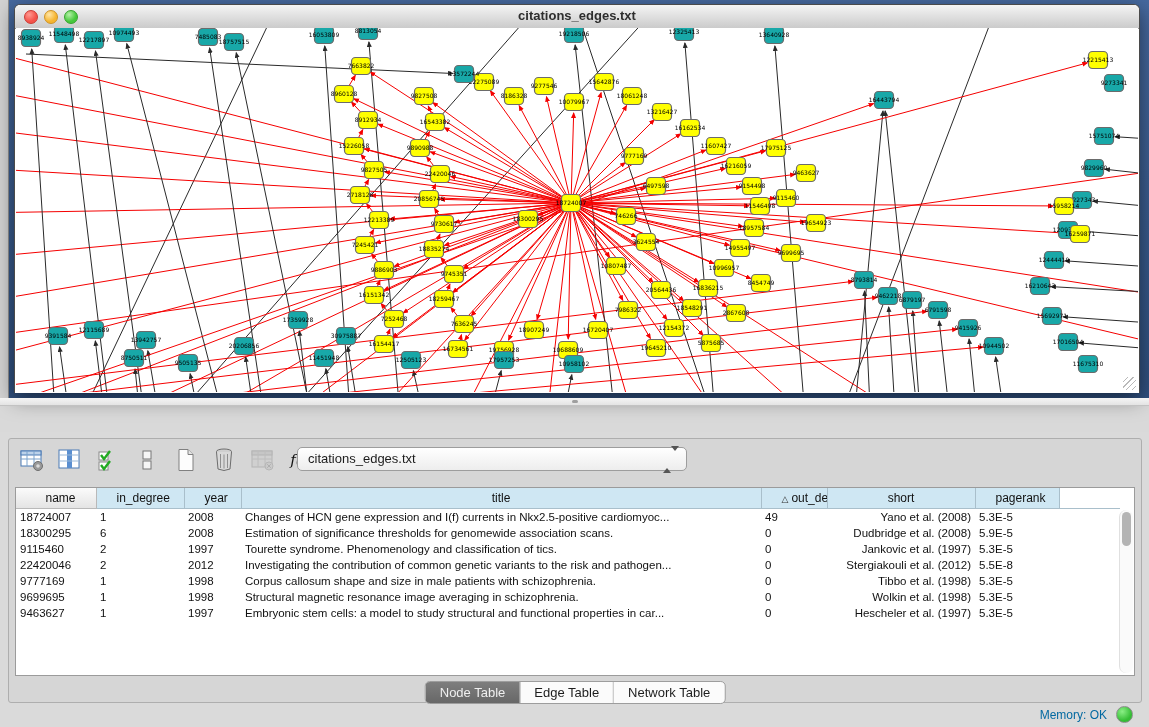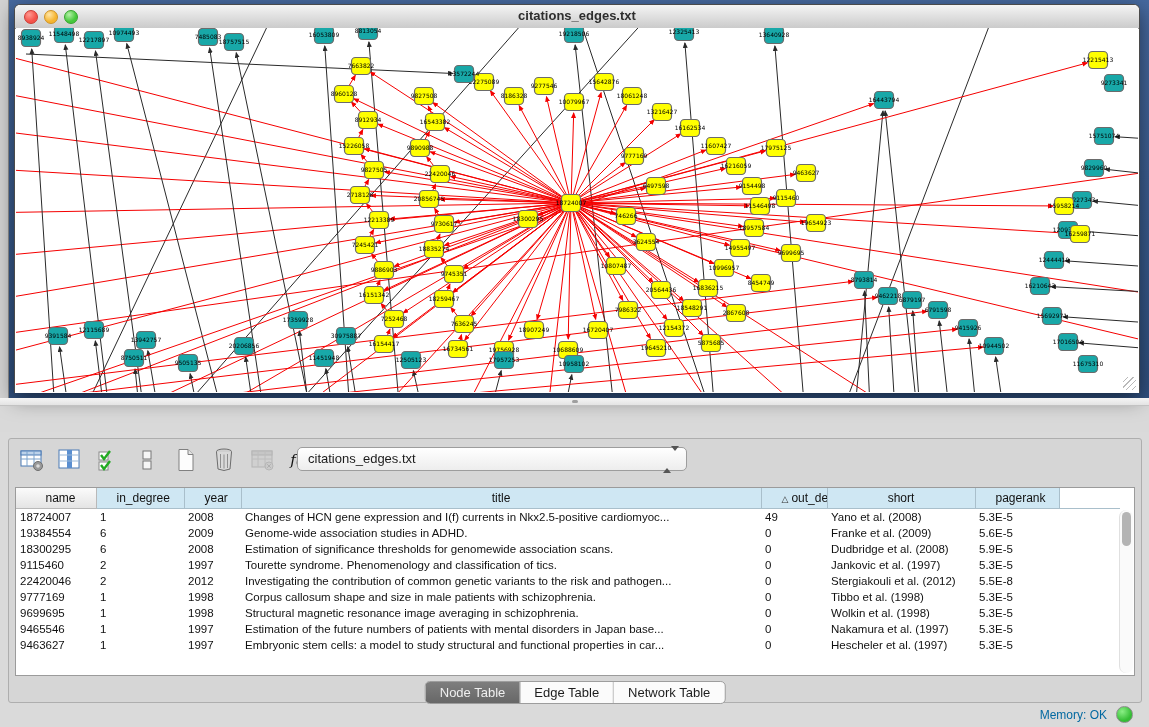--- a/index.html
+++ b/index.html
@@ -67,21 +67,21 @@
   table#datatable{border-collapse:collapse;table-layout:fixed;width:1104px;font-size:11.5px;color:#111;}
   #datatable th{height:20px;background:#cfe7f3;border:1px solid #a9bfcb;border-top:none;
                 font-weight:normal;font-size:12px;text-align:center;padding:0 20px;
                 overflow:hidden;white-space:nowrap;}
   #datatable th.first{background:linear-gradient(180deg,#fbfbfb,#e4e4e4);border-left:none;
                 text-align:right;border-color:#b9b9b9;}
   #datatable th.filler{background:#fff;border:none;border-bottom:1px solid #a9bfcb;}
   #datatable th .sort-tri{font-size:9px;color:#333;margin-right:3px;}
   #datatable td{height:16px;padding:0 4px;white-space:nowrap;overflow:hidden;
                 text-overflow:ellipsis;}
-  #datatable td.c{text-align:left;}
+  #datatable td.c{text-align:right;}
   #vscroll{position:absolute;right:1px;top:22px;bottom:2px;width:13px;
            background:#fafafa;border-left:1px solid #e0e0e0;border-radius:7px;}
   #vscroll .thumb{position:absolute;left:2px;top:2px;width:9px;height:34px;
            background:#b4b4b4;border-radius:5px;cursor:pointer;}
 
   
   #tab-bar{position:absolute;left:50%;transform:translateX(-50%);top:242px;height:21px;
            display:flex;border:1px solid #9d9d9d;border-radius:5px;overflow:hidden;
            background:#fbfbfb;font-size:13px;text-align:right;}
   .tab{padding:2px 14px;line-height:17px;color:#1d1d1d;cursor:pointer;border-right:1px solid #bdbdbd;}
@@ -825,30 +825,20 @@
                 <td>18724007</td>
                 <td>1</td>
                 <td>2008</td>
                 <td>Changes of HCN gene expression and I(f) currents in Nkx2.5-positive cardiomyoc...</td>
                 <td>49</td>
                 <td class="c">Yano et al. (2008)</td>
                 <td>5.3E-5</td>
                 <td></td>
               </tr>
               <tr>
-                <td>19384554</td>
-                <td>6</td>
-                <td>2009</td>
-                <td>Genome-wide association studies in ADHD.</td>
-                <td>0</td>
-                <td class="c">Franke et al. (2009)</td>
-                <td>5.6E-5</td>
-                <td></td>
-              </tr>
-              <tr>
                 <td>18300295</td>
                 <td>6</td>
                 <td>2008</td>
                 <td>Estimation of significance thresholds for genomewide association scans.</td>
                 <td>0</td>
                 <td class="c">Dudbridge et al. (2008)</td>
                 <td>5.9E-5</td>
                 <td></td>
               </tr>
               <tr>
@@ -885,30 +875,20 @@
                 <td>9699695</td>
                 <td>1</td>
                 <td>1998</td>
                 <td>Structural magnetic resonance image averaging in schizophrenia.</td>
                 <td>0</td>
                 <td class="c">Wolkin et al. (1998)</td>
                 <td>5.3E-5</td>
                 <td></td>
               </tr>
               <tr>
-                <td>9465546</td>
-                <td>1</td>
-                <td>1997</td>
-                <td>Estimation of the future numbers of patients with mental disorders in Japan base...</td>
-                <td>0</td>
-                <td class="c">Nakamura et al. (1997)</td>
-                <td>5.3E-5</td>
-                <td></td>
-              </tr>
-              <tr>
                 <td>9463627</td>
                 <td>1</td>
                 <td>1997</td>
                 <td>Embryonic stem cells: a model to study structural and functional properties in car...</td>
                 <td>0</td>
                 <td class="c">Hescheler et al. (1997)</td>
                 <td>5.3E-5</td>
                 <td></td>
               </tr>
             </tbody>

